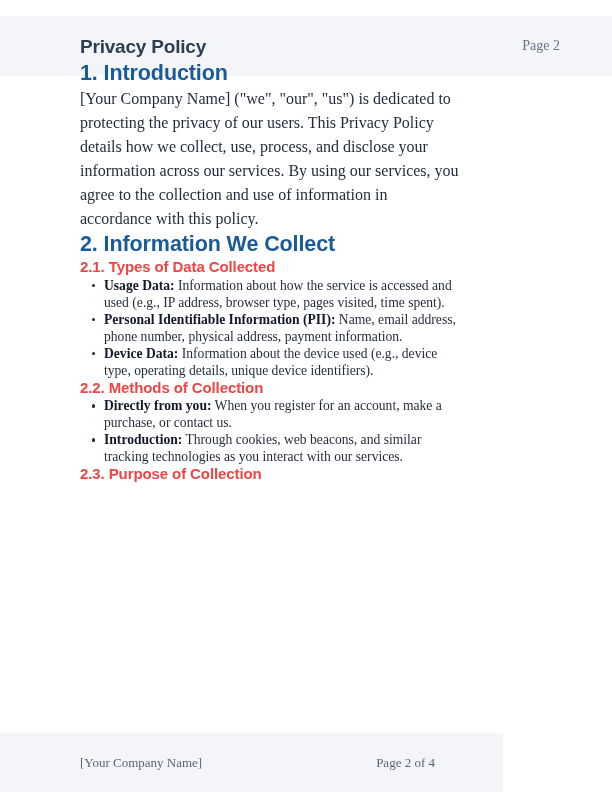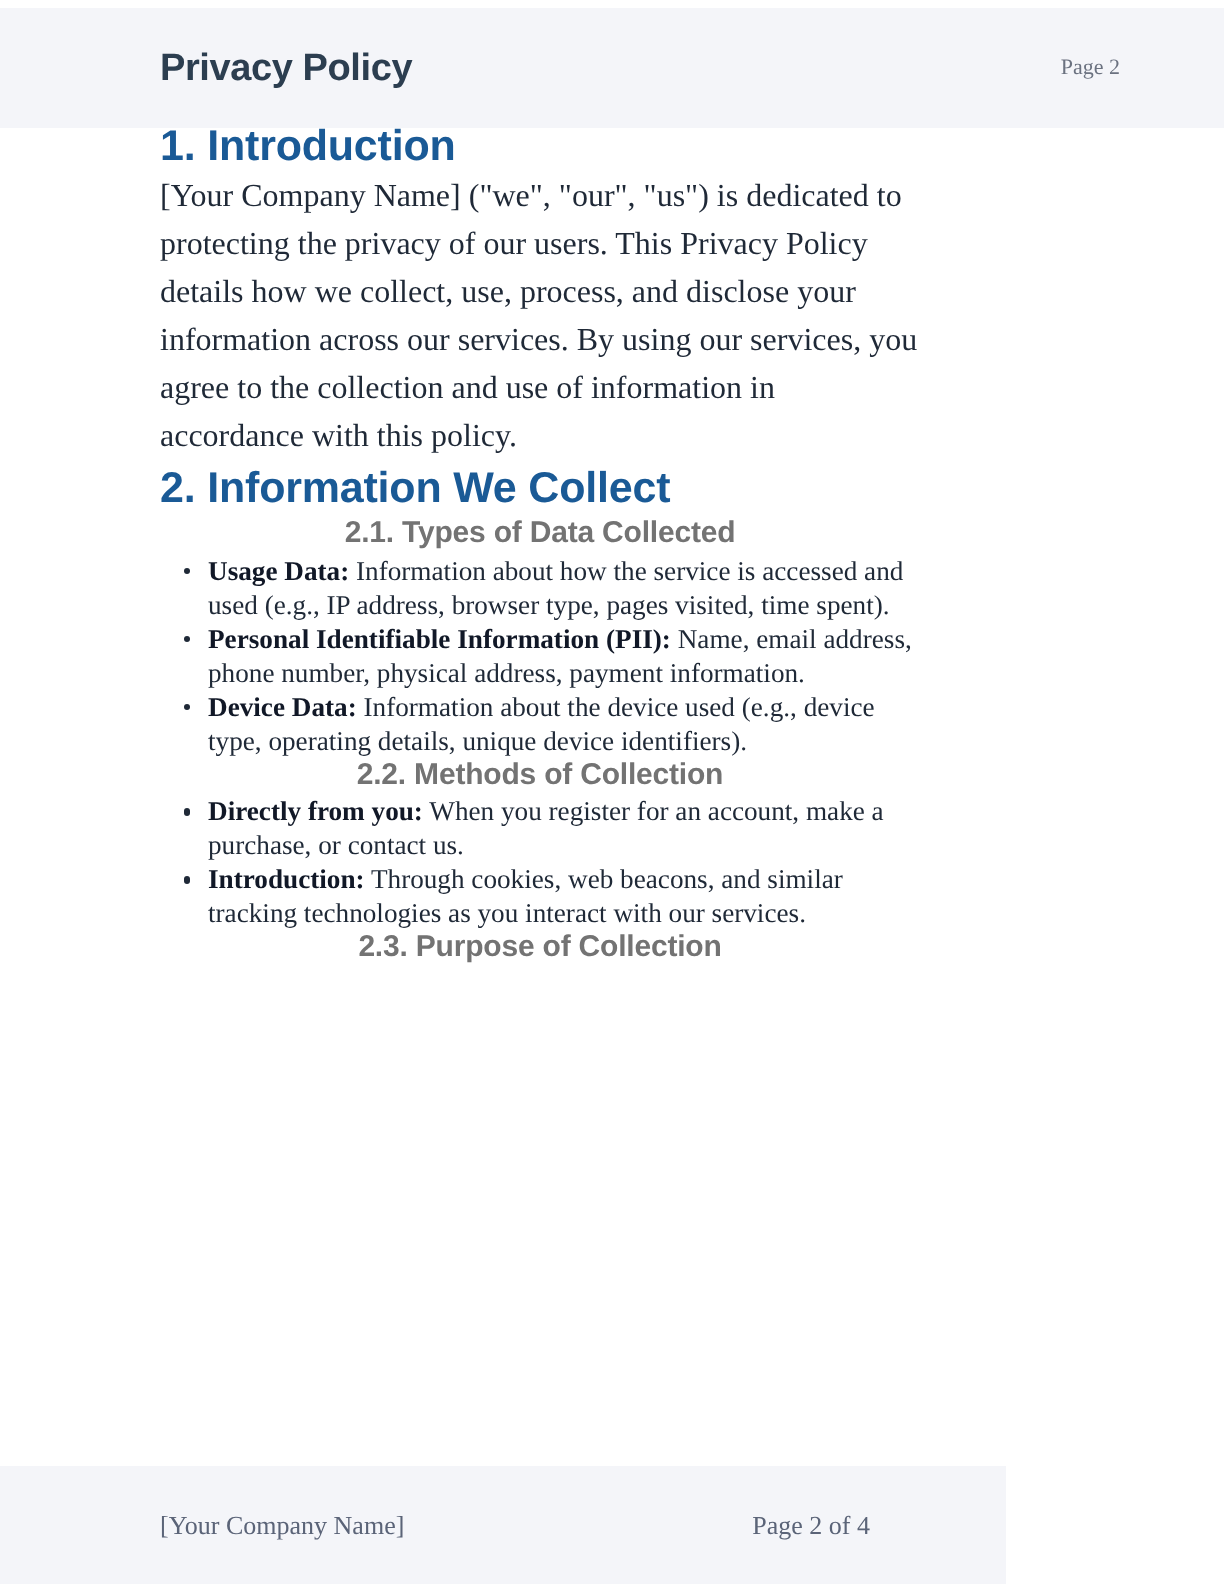--- a/index.html
+++ b/index.html
@@ -19,42 +19,42 @@
     position: relative;
     width: 612px;
     height: 792px;
     box-sizing: border-box;
     background: #ffffff;
   }
 
   
   .page-header {
     position: absolute;
-    top: 4px;
+    top: 16px;
     left: 0;
     width: 612px;
     height: 60px;
     background: #f4f5f9;
     box-sizing: border-box;
     padding: 0 52px 0 80px;
     display: flex;
     align-items: center;
     justify-content: space-between;
   }
   .header-title {
     font-family: "Liberation Sans", sans-serif;
     font-size: 19px;
     font-weight: bold;
     color: #2c3e50;
     letter-spacing: -0.2px;
     line-height: 1;
   }
   .header-page {
     font-family: "Liberation Serif", serif;
-    font-size: 11px;
+    font-size: 14px;
     color: #6b7280;
     line-height: 1;
   }
 
   
   .content {
     position: absolute;
     top: 60px;
     left: 0;
     width: 532px;
@@ -74,26 +74,25 @@
     letter-spacing: -0.1px;
     line-height: 1.25;
   }
   .sec1-heading { margin-top: 40px; }
   .sec2-heading { margin-top: 56px; }
 
   h2.subsection-heading {
     font-family: "Liberation Sans", sans-serif;
     font-size: 15px;
     font-weight: bold;
-    color: #737373;
+    color: #ef4444;
     margin: 0;
     padding: 0;
     letter-spacing: -0.1px;
     line-height: 1.25;
-    text-align: center;
   }
   .sub-2-1 { margin-top: 29px; }
   .sub-2-2 { margin-top: 31px; }
   .sub-2-3 { margin-top: 31px; }
 
   p.body-text {
     font-family: "Liberation Serif", serif;
     font-size: 16px;
     color: #1f2937;
     margin: 0;

